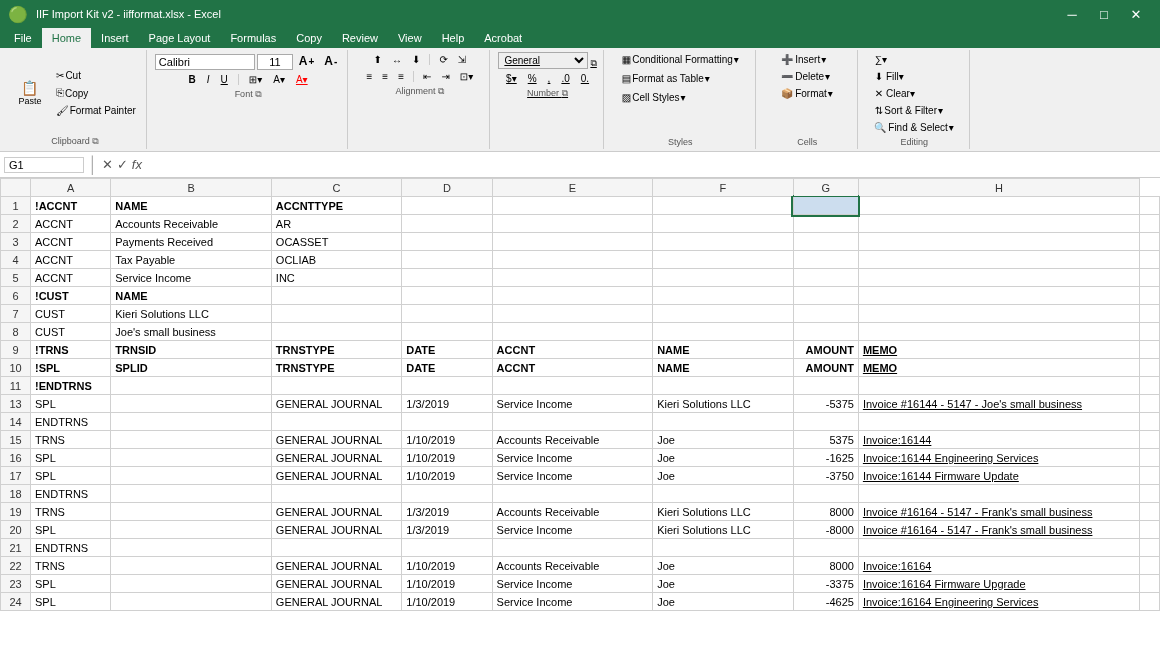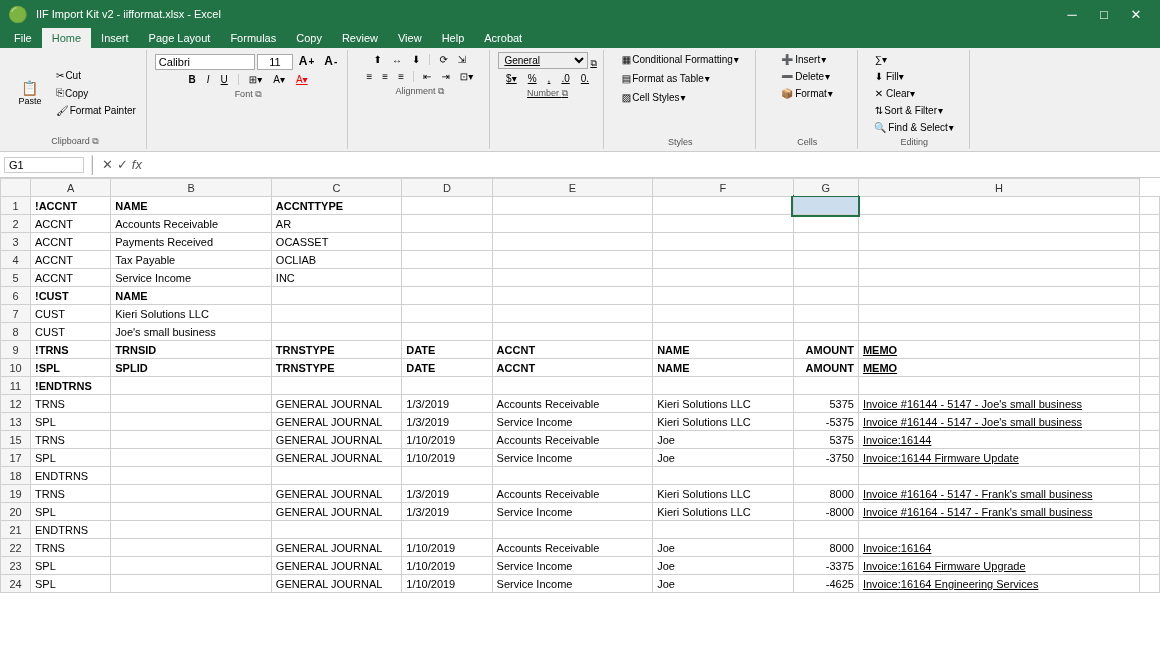--- a/index.html
+++ b/index.html
@@ -365,56 +365,68 @@
             <td class="cell" data-col="B" style="min-width: 160px; font-weight: bold;"></td>
             <td class="cell" data-col="C" style="min-width: 130px; font-weight: bold;"></td>
             <td class="cell" data-col="D" style="min-width: 90px; font-weight: bold;"></td>
             <td class="cell" data-col="E" style="min-width: 160px; font-weight: bold;"></td>
             <td class="cell" data-col="F" style="min-width: 140px; font-weight: bold;"></td>
             <td class="cell" data-col="G" style="min-width: 65px; font-weight: bold;"></td>
             <td class="cell" data-col="H" style="min-width: 280px; font-weight: bold;"></td>
             <td class="cell" data-col="undefined" style="font-weight: bold;"></td>
           </tr>
           <tr>
-            <th class="row-header">12</th>
-            <td class="cell" data-col="A" style="min-width: 80px;">TRNS</td>
-            <td class="cell" data-col="B" style="min-width: 160px;"></td>
-            <td class="cell" data-col="C" style="min-width: 130px;">GENERAL JOURNAL</td>
-            <td class="cell" data-col="D" style="min-width: 90px;">1/3/2019</td>
-            <td class="cell" data-col="E" style="min-width: 160px;">Accounts Receivable</td>
-            <td class="cell" data-col="F" style="min-width: 140px;">Kieri Solutions LLC</td>
-            <td class="cell" data-col="G" style="min-width: 65px; text-align: right;">5375</td>
-            <td class="cell" data-col="H" style="min-width: 280px;">Invoice #16144 - 5147 - Joe's small business</td>
-            <td class="cell" data-col="undefined"></td>
-          </tr>
-          <tr>
             <th class="row-header">13</th>
             <td class="cell" data-col="A" style="min-width: 80px;">SPL</td>
             <td class="cell" data-col="B" style="min-width: 160px;"></td>
             <td class="cell" data-col="C" style="min-width: 130px;">GENERAL JOURNAL</td>
             <td class="cell" data-col="D" style="min-width: 90px;">1/3/2019</td>
             <td class="cell" data-col="E" style="min-width: 160px;">Service Income</td>
             <td class="cell" data-col="F" style="min-width: 140px;">Kieri Solutions LLC</td>
             <td class="cell" data-col="G" style="min-width: 65px; text-align: right;">-5375</td>
             <td class="cell" data-col="H" style="min-width: 280px;">Invoice #16144 - 5147 - Joe's small business</td>
             <td class="cell" data-col="undefined"></td>
           </tr>
           <tr>
+            <th class="row-header">14</th>
+            <td class="cell" data-col="A" style="min-width: 80px;">ENDTRNS</td>
+            <td class="cell" data-col="B" style="min-width: 160px;"></td>
+            <td class="cell" data-col="C" style="min-width: 130px;"></td>
+            <td class="cell" data-col="D" style="min-width: 90px;"></td>
+            <td class="cell" data-col="E" style="min-width: 160px;"></td>
+            <td class="cell" data-col="F" style="min-width: 140px;"></td>
+            <td class="cell" data-col="G" style="min-width: 65px;"></td>
+            <td class="cell" data-col="H" style="min-width: 280px;"></td>
+            <td class="cell" data-col="undefined"></td>
+          </tr>
+          <tr>
             <th class="row-header">15</th>
             <td class="cell" data-col="A" style="min-width: 80px;">TRNS</td>
             <td class="cell" data-col="B" style="min-width: 160px;"></td>
             <td class="cell" data-col="C" style="min-width: 130px;">GENERAL JOURNAL</td>
             <td class="cell" data-col="D" style="min-width: 90px;">1/10/2019</td>
             <td class="cell" data-col="E" style="min-width: 160px;">Accounts Receivable</td>
             <td class="cell" data-col="F" style="min-width: 140px;">Joe</td>
             <td class="cell" data-col="G" style="min-width: 65px; text-align: right;">5375</td>
             <td class="cell" data-col="H" style="min-width: 280px;">Invoice:16144</td>
             <td class="cell" data-col="undefined"></td>
           </tr>
           <tr>
+            <th class="row-header">16</th>
+            <td class="cell" data-col="A" style="min-width: 80px;">SPL</td>
+            <td class="cell" data-col="B" style="min-width: 160px;"></td>
+            <td class="cell" data-col="C" style="min-width: 130px;">GENERAL JOURNAL</td>
+            <td class="cell" data-col="D" style="min-width: 90px;">1/10/2019</td>
+            <td class="cell" data-col="E" style="min-width: 160px;">Service Income</td>
+            <td class="cell" data-col="F" style="min-width: 140px;">Joe</td>
+            <td class="cell" data-col="G" style="min-width: 65px; text-align: right;">-1625</td>
+            <td class="cell" data-col="H" style="min-width: 280px;">Invoice:16144  Engineering Services</td>
+            <td class="cell" data-col="undefined"></td>
+          </tr>
+          <tr>
             <th class="row-header">17</th>
             <td class="cell" data-col="A" style="min-width: 80px;">SPL</td>
             <td class="cell" data-col="B" style="min-width: 160px;"></td>
             <td class="cell" data-col="C" style="min-width: 130px;">GENERAL JOURNAL</td>
             <td class="cell" data-col="D" style="min-width: 90px;">1/10/2019</td>
             <td class="cell" data-col="E" style="min-width: 160px;">Service Income</td>
             <td class="cell" data-col="F" style="min-width: 140px;">Joe</td>
             <td class="cell" data-col="G" style="min-width: 65px; text-align: right;">-3750</td>
             <td class="cell" data-col="H" style="min-width: 280px;">Invoice:16144  Firmware Update</td>
             <td class="cell" data-col="undefined"></td>

